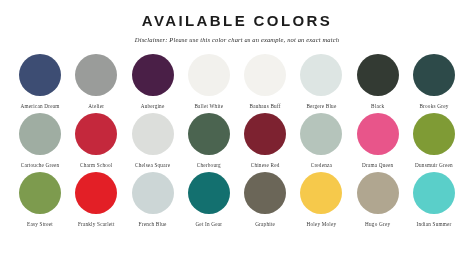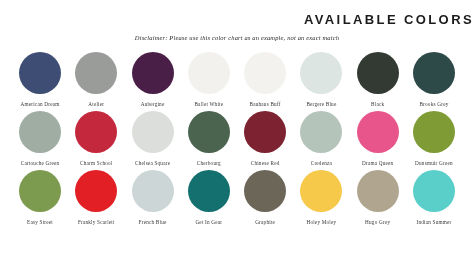--- a/index.html
+++ b/index.html
@@ -19,27 +19,26 @@
     position: relative;
     box-sizing: border-box;
     padding: 0;
   }
   .header {
     text-align: center;
     padding-top: 12px;
   }
   .title {
     font-family: "Liberation Sans", sans-serif;
-    font-size: 13px;
+    font-size: 15px;
     letter-spacing: 2.4px;
     color: #1c1c1c;
     font-weight: 600;
     margin: 0;
     text-transform: uppercase;
-    text-align: right;
   }
   .disclaimer {
     font-family: "Liberation Serif", serif;
     font-style: italic;
     font-size: 6.5px;
     color: #2b2b2b;
     margin: 7px 0 0 0;
     letter-spacing: 0.15px;
   }
   .grid {

